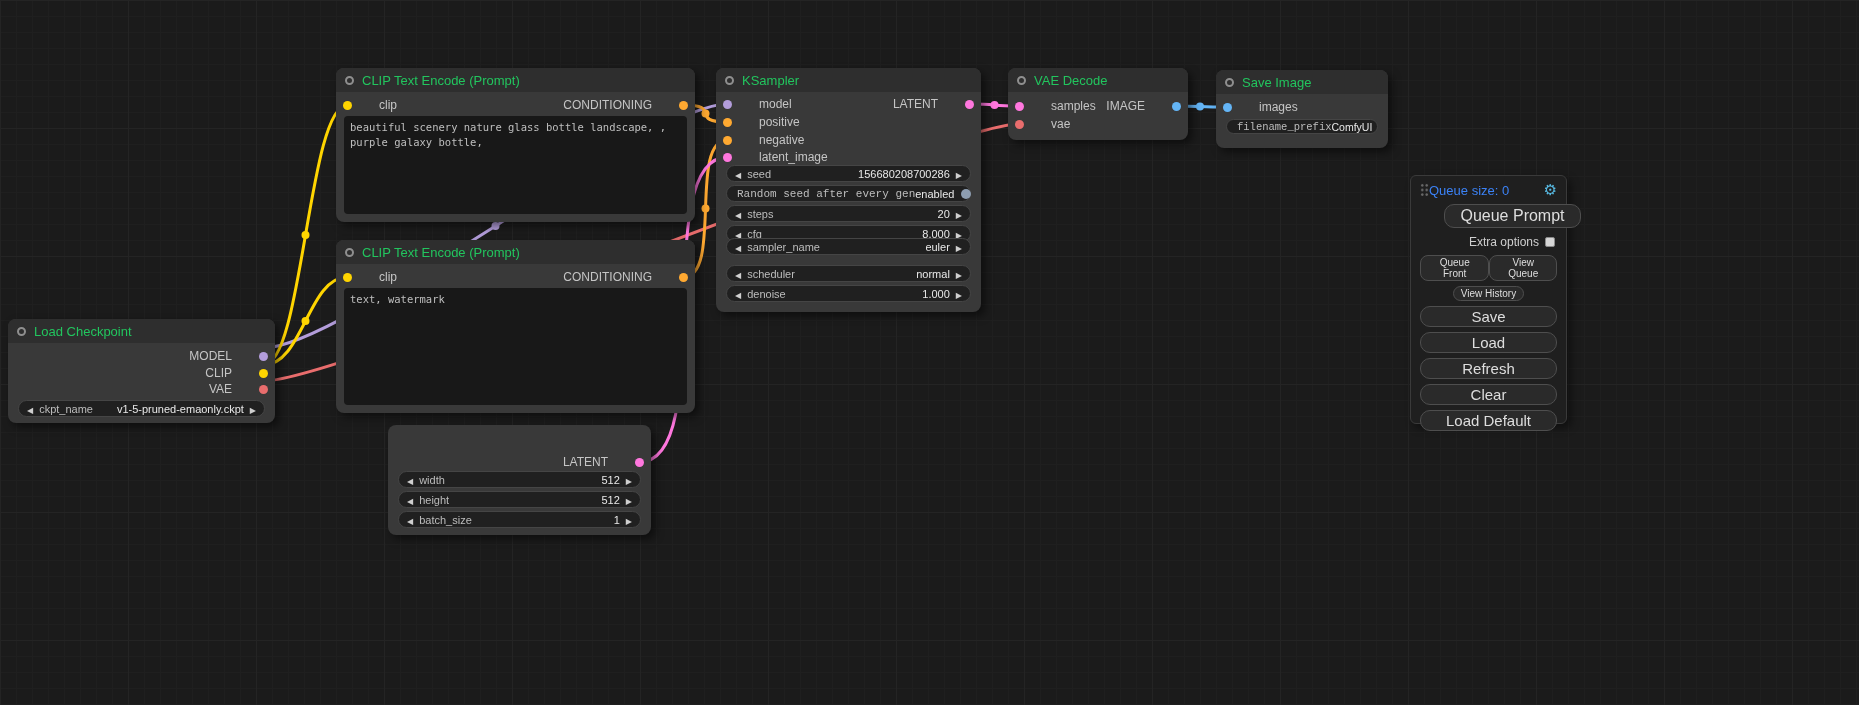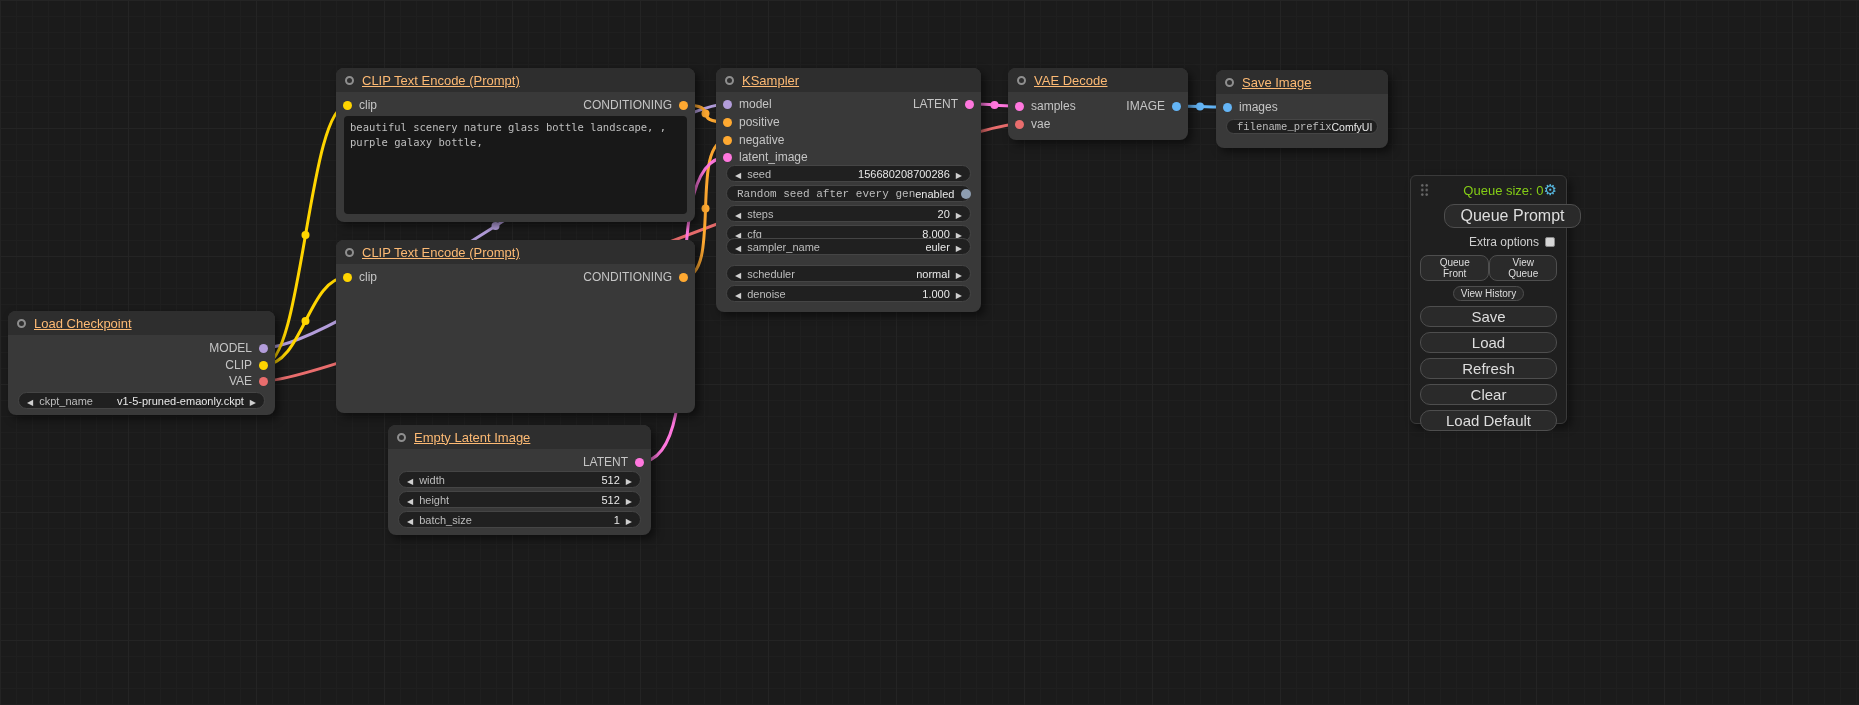--- a/index.html
+++ b/index.html
@@ -20,27 +20,27 @@
   svg.wires path { fill:none; stroke-width:3; stroke-linecap:round; }
 
   .node {
     position:absolute; z-index:2;
     background:#393939; border-radius:8px;
     box-shadow:4px 4px 9px rgba(0,0,0,.5);
   }
   .node-title {
     height:24px; background:#2e2e2e; border-radius:8px 8px 0 0;
     display:flex; align-items:center; padding:0 9px;
-    color:#fdba74; font-size:13px; white-space:nowrap;text-decoration:underline;
+    color:#22c55e; font-size:13px; white-space:nowrap;
   }
   .collapse-dot {
     width:9px; height:9px; border-radius:50%;
     border:2px solid #8f8f8f; background:transparent; margin-right:8px; flex:0 0 auto;
   }
-  .slot { position:absolute; height:16px; display:flex; align-items:center; font-size:12px; color:#c5c5c5; white-space:nowrap; }
+  .slot { position:absolute; height:16px; display:flex; align-items:center; font-size:12px; color:#c5c5c5; white-space:nowrap;gap:20px; }
   .slot.in  { left:7px; }
   .slot.out { right:7px; }
   .slot .dot { width:9px; height:9px; border-radius:50%; flex:0 0 auto; }
   .slot.in  .dot { margin-right:7px; }
   .slot.out .dot { margin-left:7px; }
 
   .widget {
     position:absolute; left:10px; right:10px; height:17px;
     background:#202020; border:1px solid #454545; border-radius:9px;
     display:flex; align-items:center; padding:0 8px;
@@ -68,21 +68,21 @@
     background:#1f1f1f; border:1px solid #3a3a3a; border-radius:6px;
     box-shadow:4px 4px 9px rgba(0,0,0,.45);
     padding:6px 9px; font-size:13px;
   }
   .menu-header { display:flex; align-items:center; height:16px; }
   .drag-handle {
     width:9px; height:14px; flex:0 0 auto;
     background-image:radial-gradient(#6a6a6a 1px, transparent 1.4px);
     background-size:4.5px 4.66px;
   }
-  .queue-size { flex:1; text-align:right; color:#84cc16; font-size:13px; }
+  .queue-size { flex:1; text-align:left; color:#3b82f6; font-size:13px; }
   .gear::before { content:"\2699"; font-size:15px; color:#57b8e0; }
   .btn {
     display:block; width:100%;
     background:#2a2a2a; border:1px solid #4e4e4e; border-radius:10px;
     color:#dedede; text-align:center; font-family:"Liberation Sans", sans-serif;
     cursor:pointer;
   }
   .btn.queue-prompt { margin-top:6px; height:24px; font-size:16px;margin-left:24px; }
   .btn.big { height:21px; font-size:15px; margin-top:5px; }
   .btn.small { display:inline-block; width:auto; font-size:10px; padding:1px 7px; border-radius:8px; height:auto; }
@@ -110,21 +110,21 @@
   <circle cx="305.5" cy="235" r="4" fill="#FFD500"></circle>
   <circle cx="305.5" cy="321" r="4" fill="#FFD500"></circle>
   <circle cx="641.5" cy="252.5" r="4" fill="#E96D6D"></circle>
   <circle cx="705.5" cy="113.5" r="4" fill="#FFA931"></circle>
   <circle cx="705.5" cy="208.5" r="4" fill="#FFA931"></circle>
   <circle cx="683.5" cy="309.5" r="4" fill="#FF77DE"></circle>
   <circle cx="994.5" cy="105" r="4" fill="#FF77DE"></circle>
   <circle cx="1200" cy="106.5" r="4" fill="#64B5F6"></circle>
 </svg>
 
-<div class="node" style="left:8px;top:311px;width:267px;height:104px">
+<div class="node" style="left:8px;top:319px;width:267px;height:104px">
   <div class="node-title">
     <span class="collapse-dot"></span>
     <span>Load Checkpoint</span>
   </div>
   <div class="slot out" style="top:29px">
     <span>MODEL</span>
     <span class="dot" style="background: rgb(179, 157, 219);"></span>
   </div>
   <div class="slot out" style="top:46px">
     <span>CLIP</span>
@@ -164,27 +164,24 @@
     <span>CLIP Text Encode (Prompt)</span>
   </div>
   <div class="slot in" style="top:29px">
     <span class="dot" style="background: rgb(255, 213, 0);"></span>
     <span>clip</span>
   </div>
   <div class="slot out" style="top:29px">
     <span>CONDITIONING</span>
     <span class="dot" style="background: rgb(255, 169, 49);"></span>
   </div>
+  <div class="textbox" style="top:48px;height:117px">text, watermark</div>
 </div>
 
 <div class="node" style="left:388px;top:425px;width:263px;height:110px">
-  <div class="node-title">
-    <span class="collapse-dot"></span>
-    <span>Empty Latent Image</span>
-  </div>
   <div class="slot out" style="top:29px">
     <span>LATENT</span>
     <span class="dot" style="background: rgb(255, 119, 222);"></span>
   </div>
   <div class="widget" style="top:46px">
     <span class="arrow-l"></span>
     <span class="wlabel">width</span>
     <span class="wvalue">512</span>
     <span class="arrow-r"></span>
   </div>

